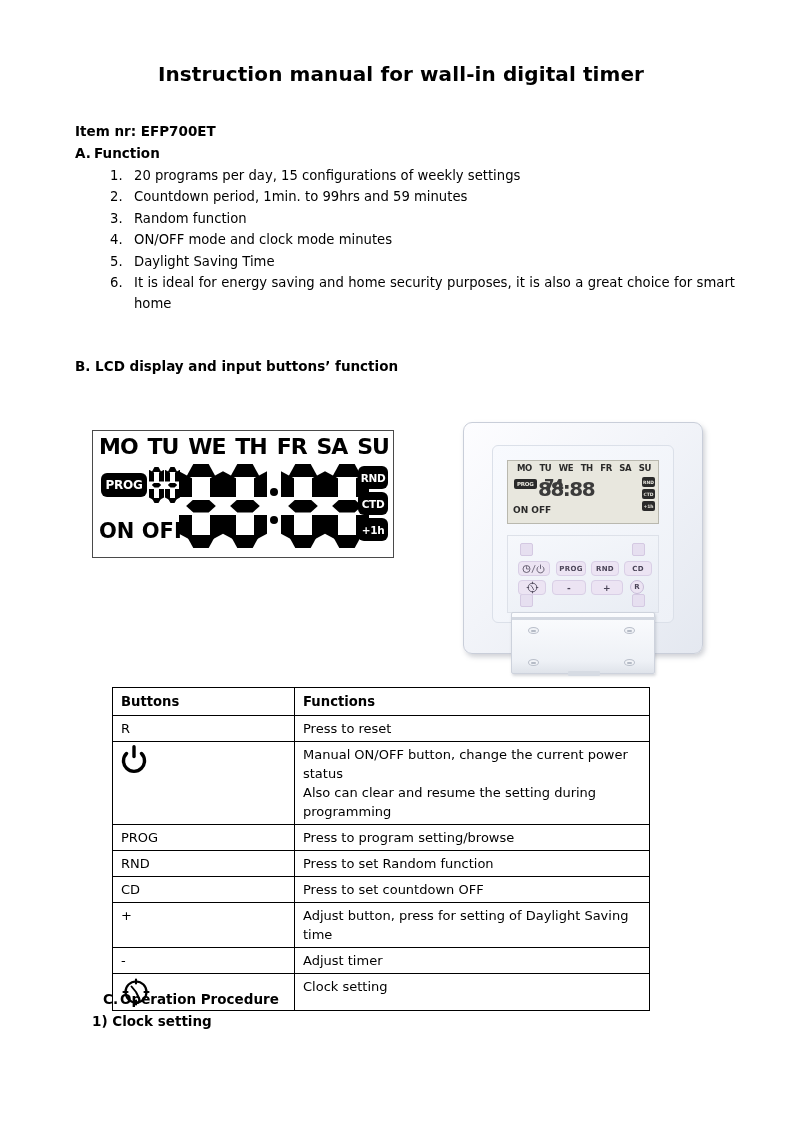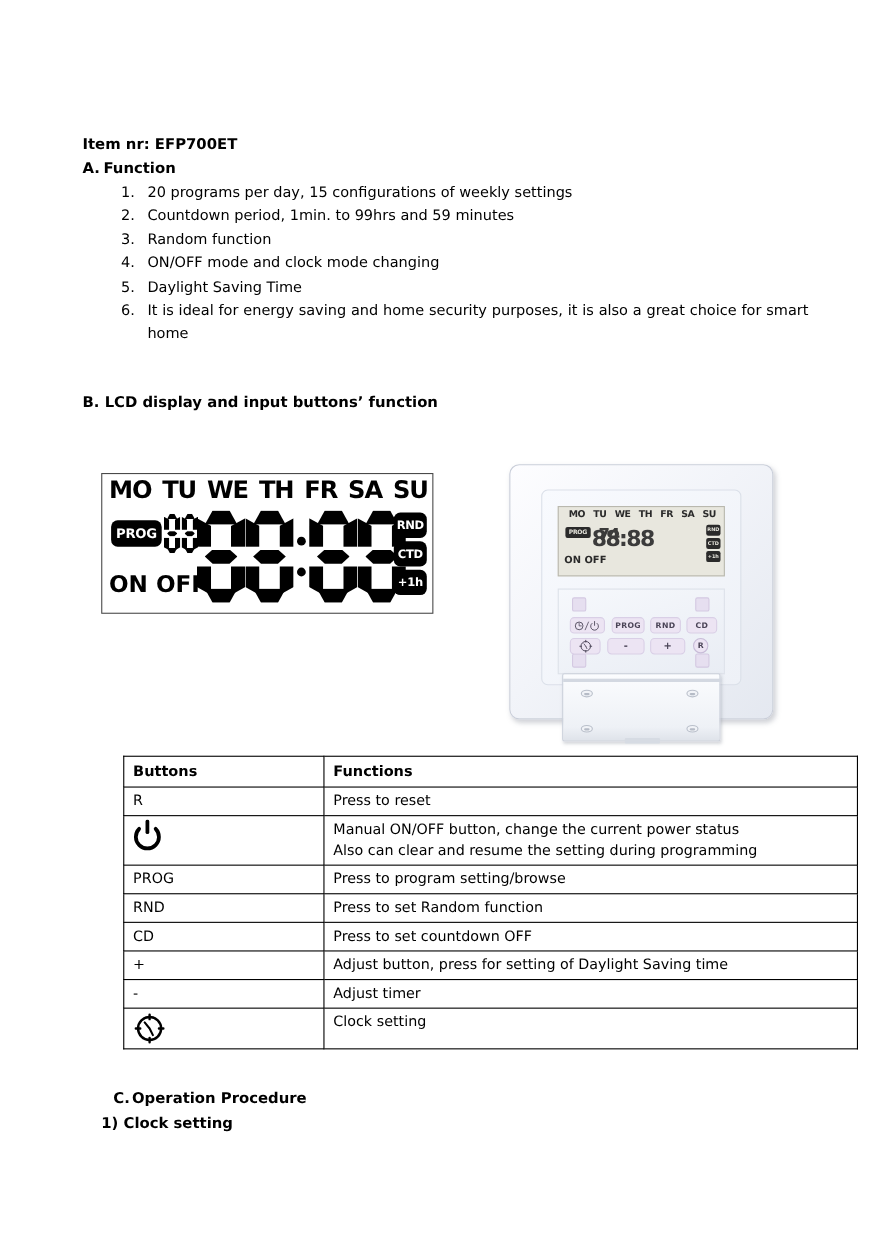--- a/index.html
+++ b/index.html
@@ -394,21 +394,21 @@
     height: 5px;
     background: #d6dbe3;
     border-radius: 1px;
   }
 
   
   .btn-table {
     position: absolute;
     left: 112px;
     top: 687px;
-    width: 668px;
+    width: 538px;
     border-collapse: collapse;
     font-size: 13px;
   }
   .btn-table th, .btn-table td {
     border: 1px solid #000000;
     padding: 3px 8px;
     vertical-align: top;
     text-align: left;
     font-weight: normal;
     line-height: 19px;
@@ -444,32 +444,33 @@
     top: 1013px;
     font-size: 13.5px;
     font-weight: bold;
   }
 </style>
 </head>
 <body>
 
 <div class="page">
 
+  <div class="doc-title">Instruction manual for wall-in digital timer</div>
 
   <div class="item-nr">Item nr: EFP700ET</div>
 
   <div class="sec-a">
     <span class="letter">A.</span><span>Function</span>
   </div>
 
   <ol class="func-list">
     <li><span class="num">1.</span><span class="txt">20 programs per day, 15 configurations of weekly settings</span></li>
     <li><span class="num">2.</span><span class="txt">Countdown period, 1min. to 99hrs and 59 minutes</span></li>
     <li><span class="num">3.</span><span class="txt">Random function</span></li>
-    <li><span class="num">4.</span><span class="txt">ON/OFF mode and clock mode changing</span></li>
+    <li><span class="num">4.</span><span class="txt">ON/OFF mode and clock mode minutes</span></li>
     <li><span class="num">5.</span><span class="txt">Daylight Saving Time</span></li>
     <li class="wrap">
         <span class="num">6.</span>
         <span class="txt">It is ideal for energy saving and home security purposes, it is also a great choice for smart home</span>
       </li>
   </ol>
 
   <div class="sec-b">B. LCD display and input buttons’ function</div>
 
   <div class="lcd-diagram">

